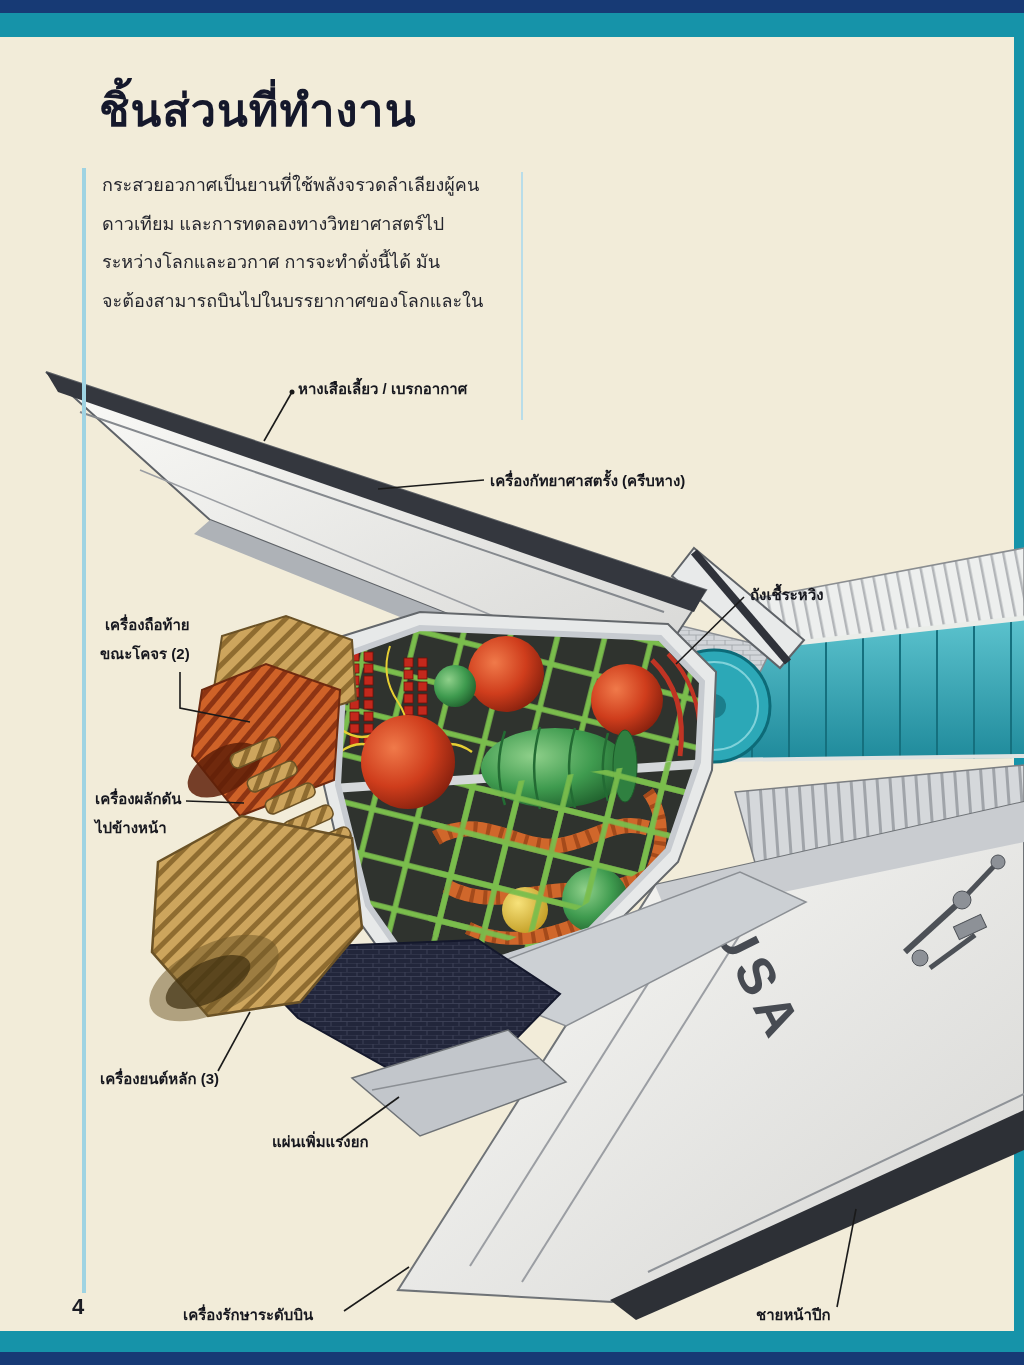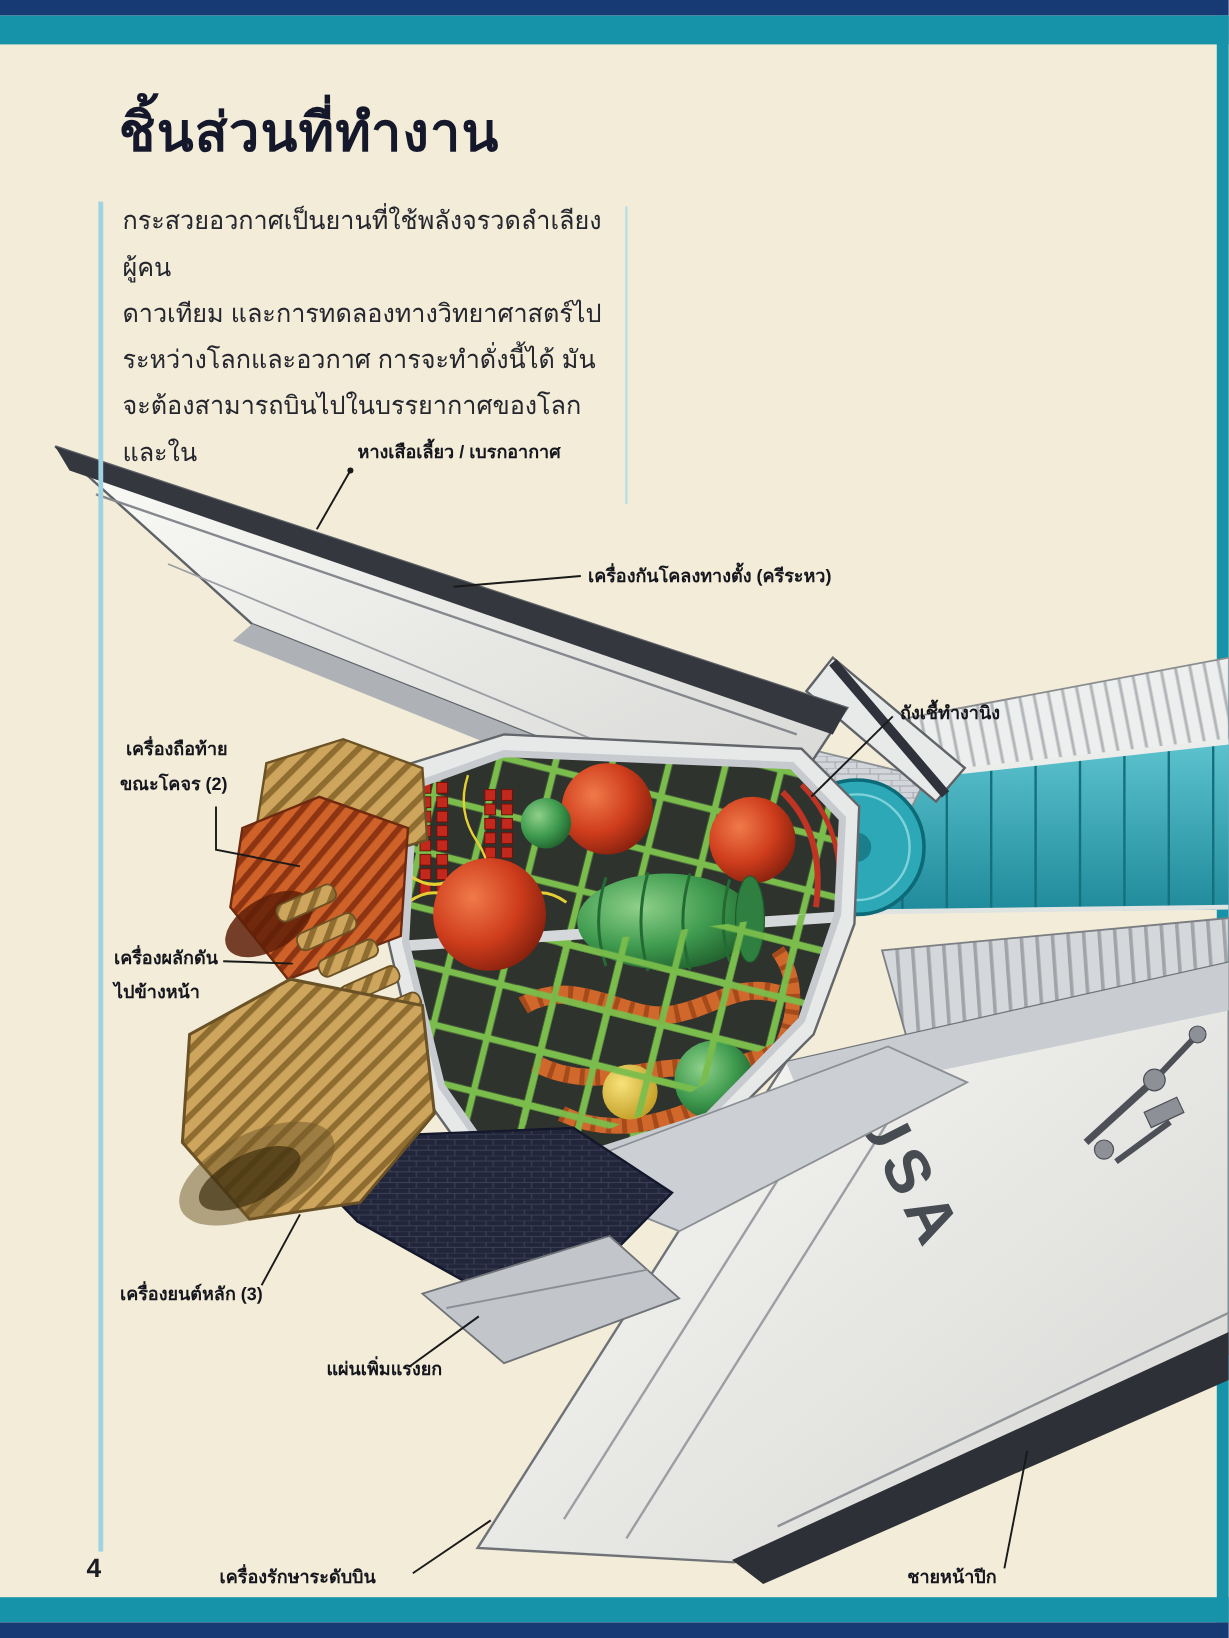--- a/index.html
+++ b/index.html
@@ -15,21 +15,21 @@
   .edge-bottom-teal { left:0; right:0; bottom:13px; height:21px; background:#1693a9; }
   .edge-bottom-navy { left:0; right:0; bottom:0; height:13px; background:#173a75; }
 
   .title { position:absolute; left:99px; top:74px; font-family:Liberation Serif, serif;
            font-weight:700; font-size:45px; color:#15182b; letter-spacing:1px; }
 
   .rule-v { position:absolute; background:#9fd3e2; }
   .rule-left { left:82px; top:168px; width:4px; height:1125px; }
   .rule-col  { left:521px; top:172px; width:2px; height:248px; background:#b9dde9; }
 
-  .col { position:absolute; font-size:21px; line-height:38.5px; color:#25262e; white-space:pre-line; }
+  .col { position:absolute; font-size:18px; line-height:38.5px; color:#25262e; white-space:pre-line; }
   .col-1 { left:102px; top:166px; width:412px; }
   .col-2 { left:546px; top:166px; width:432px; }
   .para-indent { text-indent:34px; }
 
   .lbl { position:absolute; font-size:15px; font-weight:700; color:#16171e;
          line-height:29px; white-space:pre-line; }
 
   .pagenum { position:absolute; left:72px; top:1294px; font-size:22px; font-weight:700; color:#1b1c24; }
 
   svg.art { position:absolute; left:0; top:0; width:1024px; height:1365px; }
@@ -296,23 +296,23 @@
   <div class="rule-v rule-left"></div>
   <div class="rule-v rule-col"></div>
 
   <div class="col col-1">กระสวยอวกาศเป็นยานที่ใช้พลังจรวดลำเลียงผู้คน
 ดาวเทียม และการทดลองทางวิทยาศาสตร์ไป
 ระหว่างโลกและอวกาศ การจะทำดั่งนี้ได้ มัน
 จะต้องสามารถบินไปในบรรยากาศของโลกและใน</div>
   <div class="col col-2">
   </div>
 
-  <div class="lbl" style="left:298px; top:363px;text-align:center;">หางเสือเลี้ยว / เบรกอากาศ</div>
-  <div class="lbl" style="left:490px; top:466px;">เครื่องกันโคลงทางตั้ง (ครีระหว)</div>
-  <div class="lbl" style="left:750px; top:580px;">ถังเชื้ทำงานิง</div>
+  <div class="lbl" style="left:298px; top:374px;text-align:center;">หางเสือเลี้ยว / เบรกอากาศ</div>
+  <div class="lbl" style="left:490px; top:466px;">เครื่องกัทยาศาสตรั้ง (ครีบหาง)</div>
+  <div class="lbl" style="left:750px; top:580px;">ถังเชื้ระหวิง</div>
   <div class="lbl" style="left:100px; top:610px;text-align:right;">เครื่องถือท้าย
 ขณะโคจร (2)</div>
   <div class="lbl" style="left:95px;  top:784px;">เครื่องผลักดัน
 ไปข้างหน้า</div>
   <div class="lbl" style="left:100px; top:1064px;">เครื่องยนต์หลัก (3)</div>
   <div class="lbl" style="left:238px; top:1127px;margin-left:34px;">แผ่นเพิ่มแรงยก</div>
   <div class="lbl" style="left:183px; top:1300px;">เครื่องรักษาระดับบิน</div>
   <div class="lbl" style="left:756px; top:1300px;">ชายหน้าปีก</div>
 
   <div class="pagenum">4</div>

